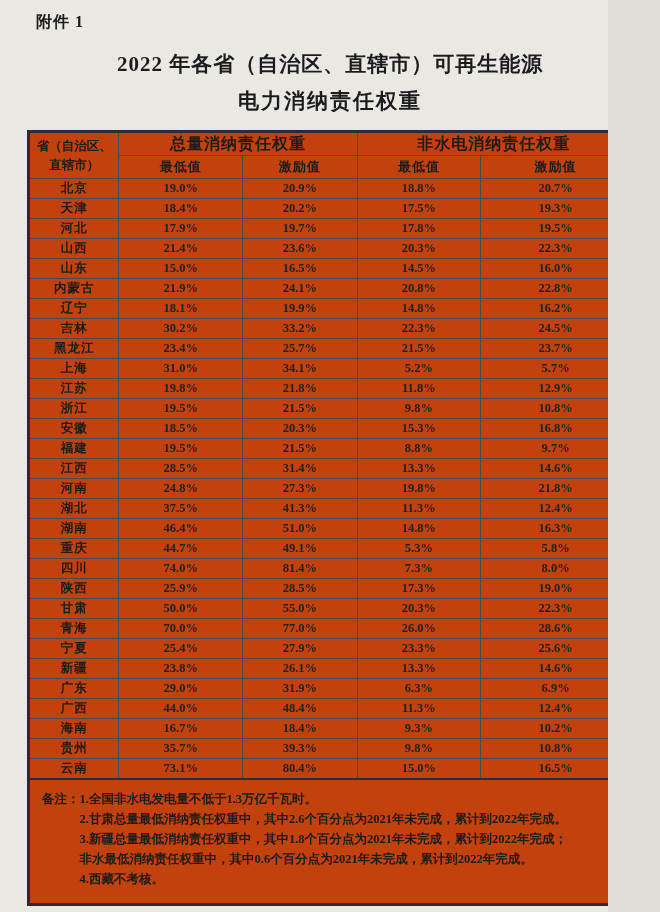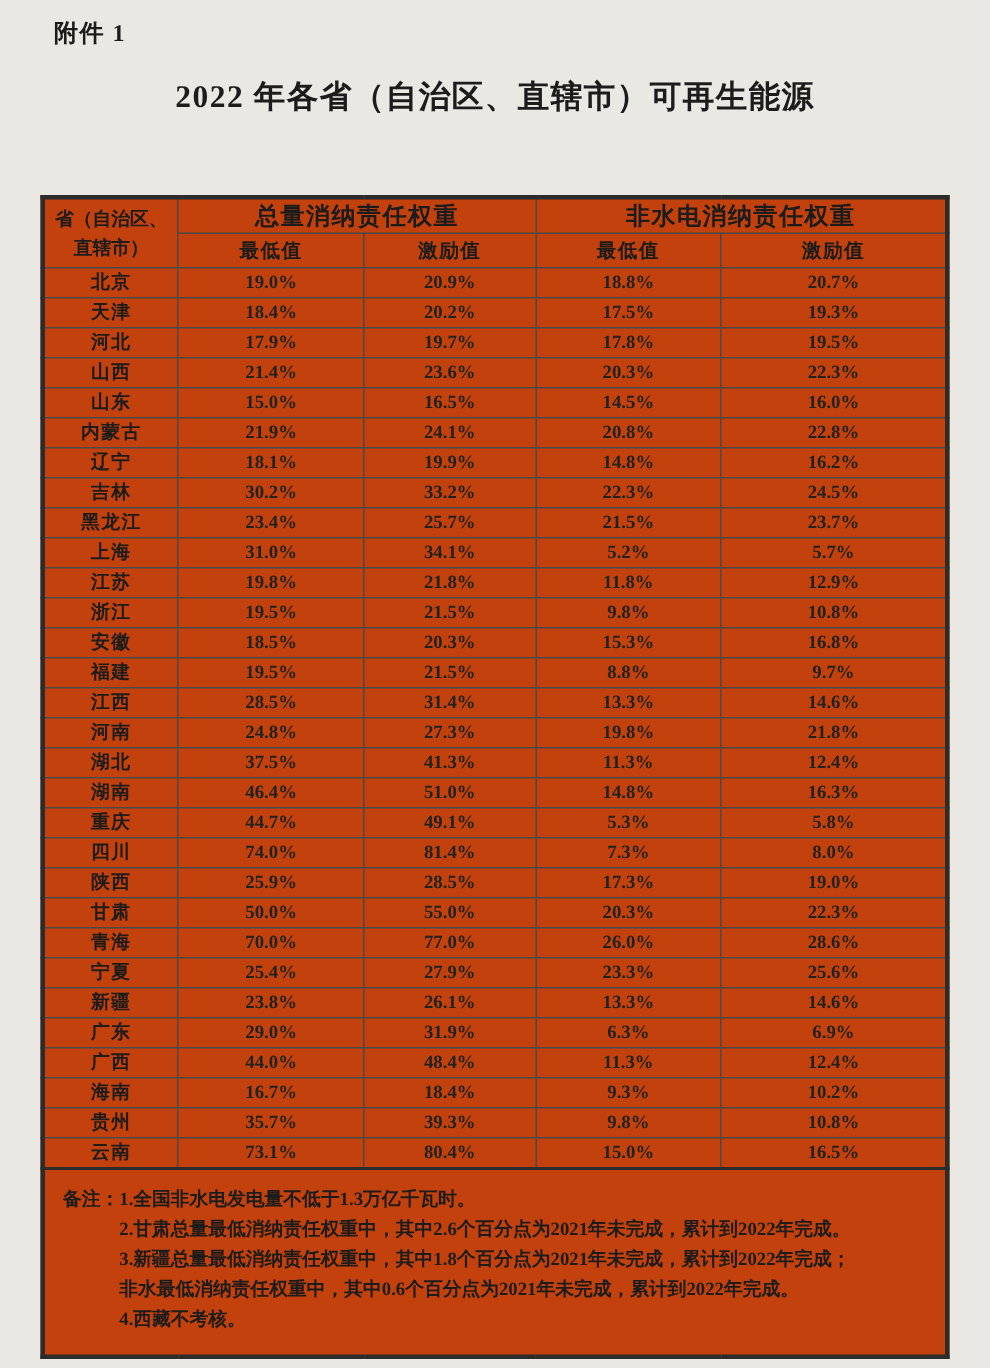--- a/index.html
+++ b/index.html
@@ -3,21 +3,21 @@
 <meta charset="utf-8">
 <style>
   html,body { margin:0; padding:0; }
   body {
     width:660px; height:912px;
     background:#dfddd8;
     font-family:"Liberation Serif","DejaVu Serif",serif;
   }
   .sheet {
     position:relative;
-    width:660px; height:912px;
+    width:608px; height:912px;
     background:#eae8e3;
     color:#1c1c1c;
     overflow:hidden;
   }
   .attachment {
     position:absolute; left:36px; top:12px;
     font-size:16px; font-weight:700; letter-spacing:1px;
   }
   .title-block {
     position:absolute; top:50px; left:0; width:660px;
@@ -64,20 +64,21 @@
 </style>
 </head>
 <body>
 
 <div class="sheet">
 
   <div class="attachment">附件 1</div>
 
   <div class="title-block">
     <div class="title-line1">2022 年各省（自治区、直辖市）可再生能源</div>
+    <div class="title-line2">电力消纳责任权重</div>
   </div>
 
   <div class="table-wrap">
     <table class="main">
       <colgroup>
         <col style="width:15%">
         <col style="width:20.5%">
         <col style="width:19%">
         <col style="width:20.5%">
         <col style="width:25%">

